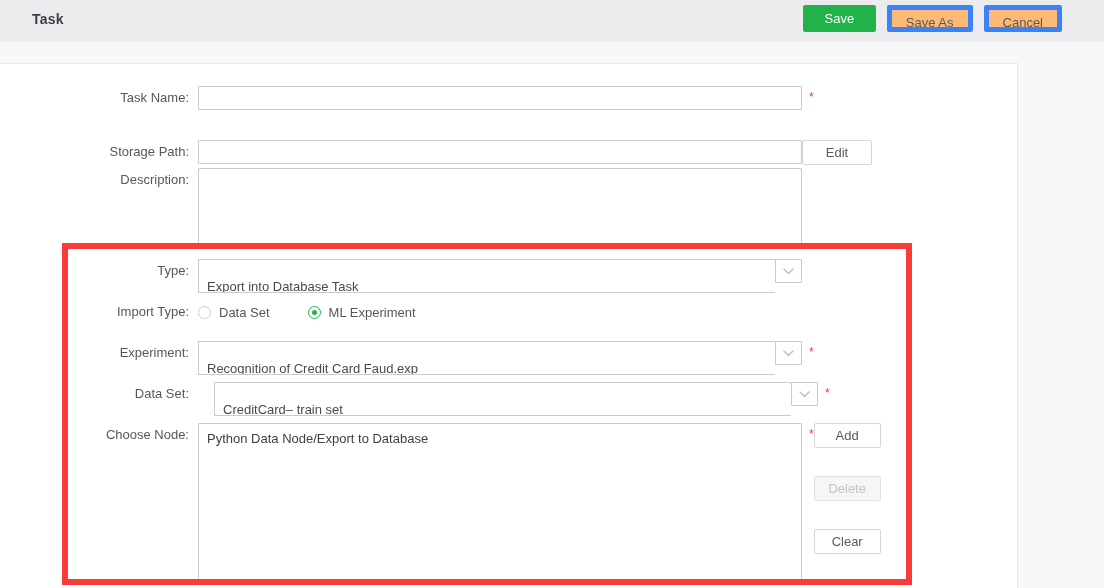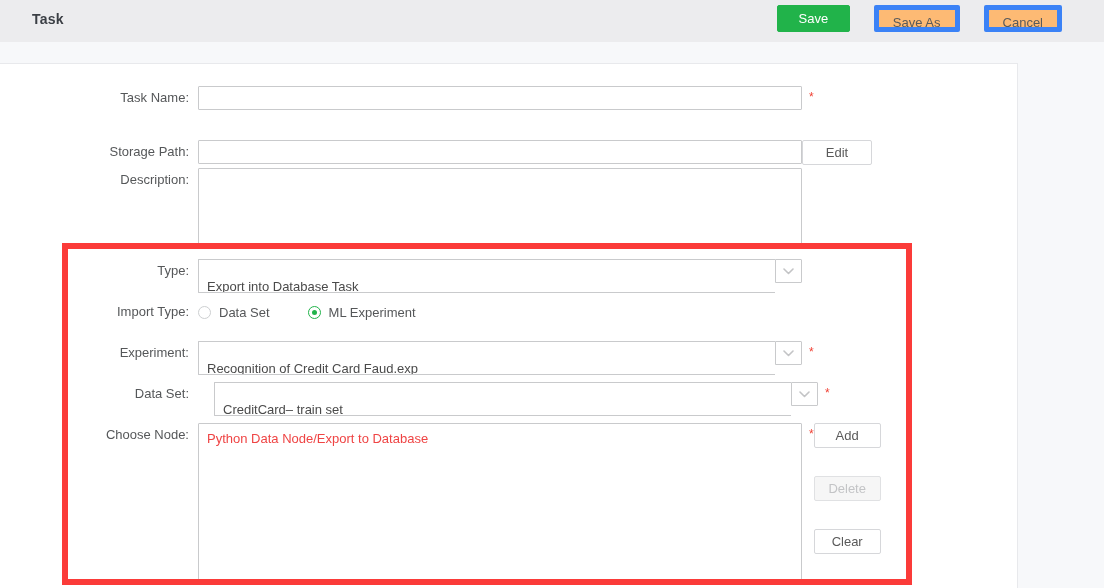--- a/index.html
+++ b/index.html
@@ -32,21 +32,21 @@
     font-size: 14px;
     font-weight: bold;
     color: #3b3f45;
     letter-spacing: 0.2px;
   }
   .header-actions {
     position: absolute;
     right: 42px;
     top: 5px;
     display: flex;
-    gap: 24px;
+    gap: 11px;
   }
   .btn {
     box-sizing: border-box;
     height: 27px;
     padding: 0 14px;
     line-height: 25px;
     font-size: 13px;
     text-align: center;
     border-radius: 2px;
     cursor: pointer;
@@ -121,21 +121,21 @@
     font-family: "Liberation Sans", sans-serif;
     outline: none;
     border-radius: 1px;
   }
   .textarea-box {
     box-sizing: border-box;
     width: 604px;
     border: 1px solid #c9cacc;
     background: #ffffff;
     font-size: 13px;
-    color: #ef4444;
+    color: #404040;
     line-height: 17px;
     padding: 6px 8px;
     font-family: "Liberation Sans", sans-serif;
     resize: none;
     outline: none;
     overflow: hidden;
     border-radius: 1px;
   }
   .ta-desc { height: 76px; }
   .ta-node { height: 158px; }

